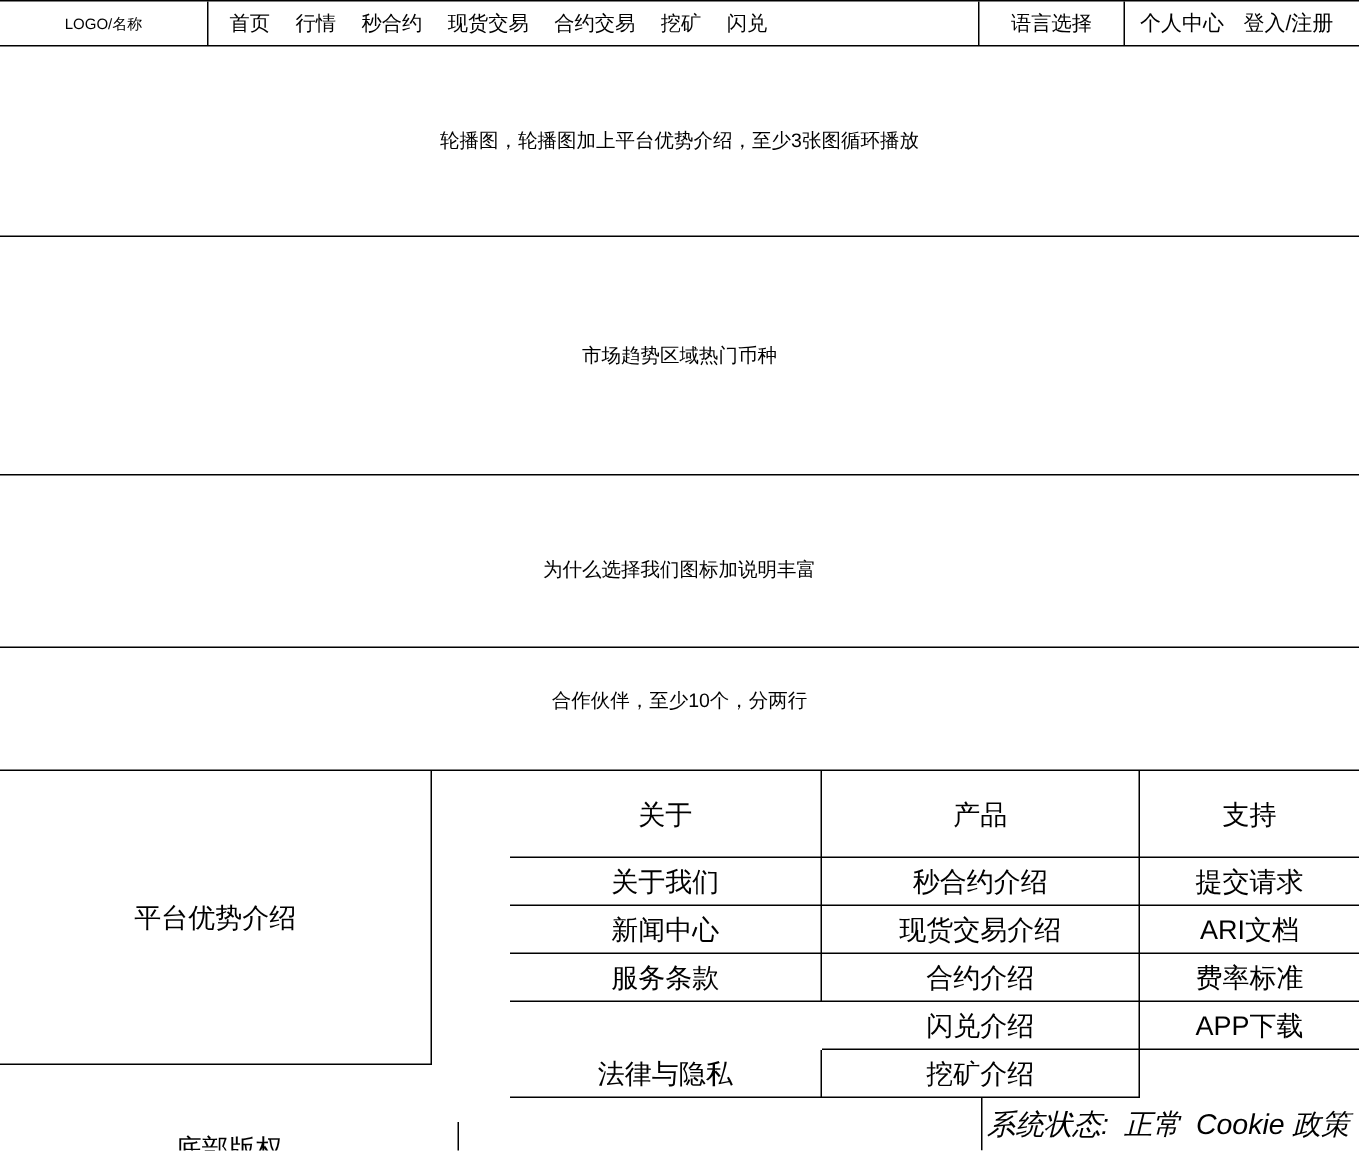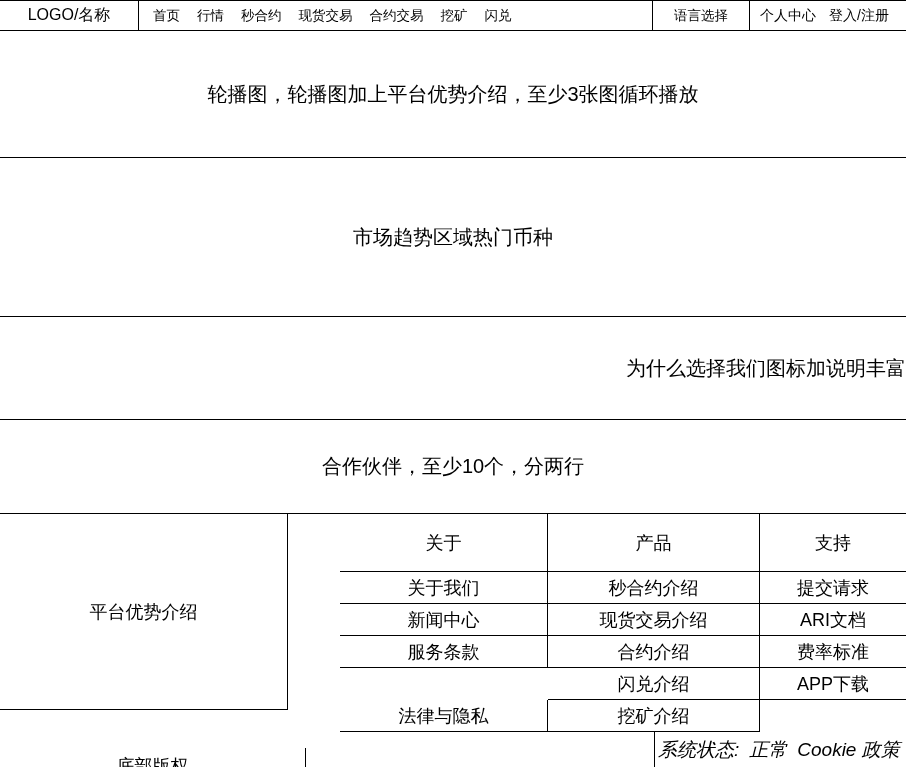--- a/index.html
+++ b/index.html
@@ -35,21 +35,21 @@
   .hcell {
     display: flex;
     align-items: center;
     justify-content: center;
     box-sizing: border-box;
     white-space: nowrap;
   }
   .logo-cell {
     width: 139px;
     border-right: 1px solid #000;
-    font-size: 16px;
+    font-size: 10px;
   }
   .nav-cell {
     width: 514px;
     border-right: 1px solid #000;
     justify-content: flex-start;
     padding-left: 14px;
     gap: 17px;
   }
   .nav-item { font-size: 13.5px; font-family: Liberation Serif, serif; }
   .lang-cell {
@@ -68,26 +68,26 @@
   
   .band {
     position: absolute;
     left: 0;
     width: 906px;
     box-sizing: border-box;
     border-bottom: 1px solid #000;
     display: flex;
     align-items: center;
     justify-content: center;
-    font-size: 20px;
+    font-size: 13px;
     text-align: center;
   }
   .band-carousel { top: 31px;  height: 127px; }
   .band-market   { top: 158px; height: 159px; }
-  .band-why      { top: 317px; height: 103px; justify-content: flex-end; }
+  .band-why      { top: 329px; height: 103px; }
   .band-partner  { top: 420px; height: 94px; }
 
   
   .footer {
     position: absolute;
     left: 0;
     top: 514px;
     width: 906px;
     height: 253px;
     box-sizing: border-box;

